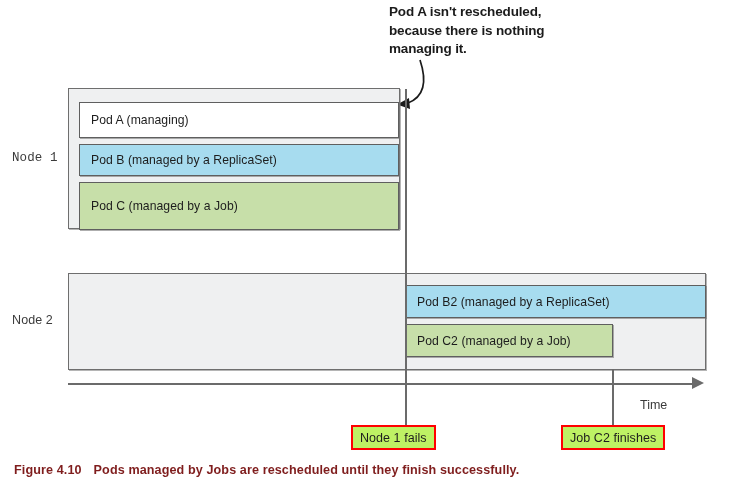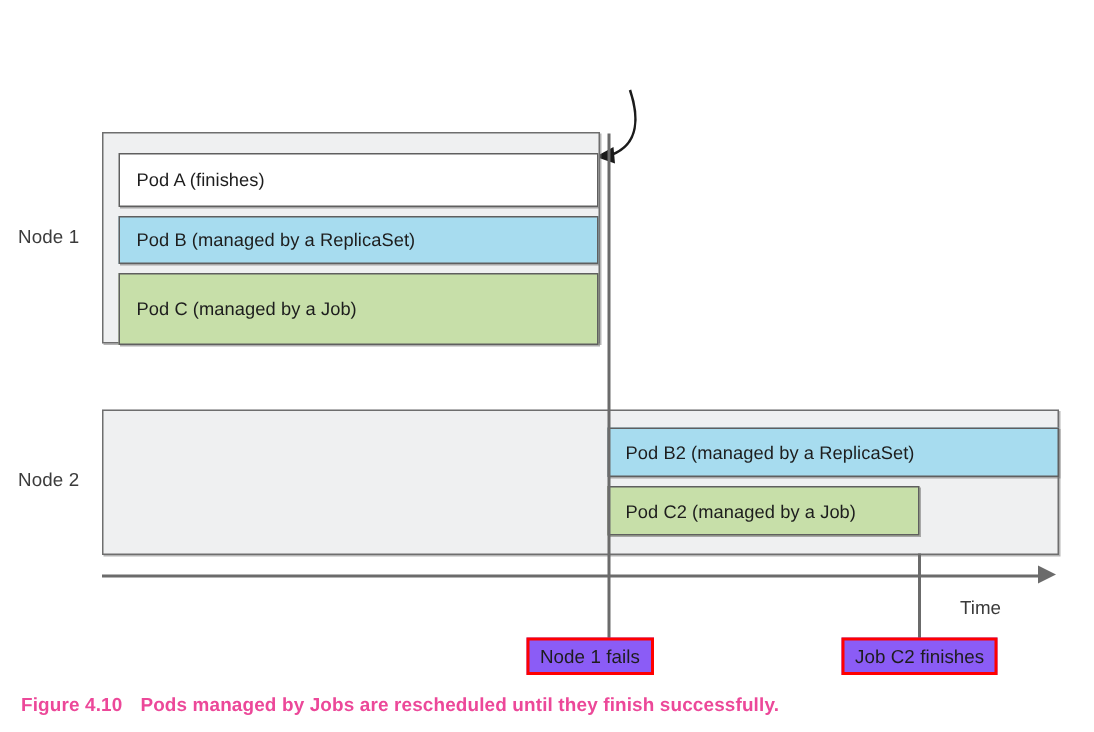--- a/index.html
+++ b/index.html
@@ -22,21 +22,21 @@
     letter-spacing:-0.15px;
     color:#1b1b1b;
     white-space:pre-line;
   }
 
   
   .node-label{
     font-size:12.5px;color:#3b3b3b;
     letter-spacing:0.1px;
   }
-  #node1-label{left:12px;top:151px;}
+  #node1-label{left:12px;top:151px;font-family:Liberation Mono, monospace;}
   #node2-label{left:12px;top:313px;}
 
   
   .node-box{
     background:#eff0f1;
     border:1px solid #6e6e6e;
     box-sizing:border-box;
     box-shadow:1px 1px 0 0 rgba(120,120,120,0.55);
   }
   #node1-box{left:68px;top:88px;width:332px;height:141px;}
@@ -76,57 +76,60 @@
     border-top:6.5px solid transparent;
     border-bottom:6.5px solid transparent;
     border-left:12px solid #6b6b6b;
   }
   #time-label{left:640px;top:398px;font-size:12.5px;color:#3b3b3b;}
 
   
   .event-label{
     box-sizing:border-box;
     border:2.4px solid #ff0000;
-    background:#8b5cf6;
+    background:#bef264;
     font-size:12.5px;color:#1d1d1d;
     display:flex;align-items:center;justify-content:center;
     padding:0 7px;
     letter-spacing:0.05px;
   }
   #event-node1{left:351px;top:425px;height:25px;}
   #event-jobc2{left:561px;top:425px;height:25px;}
 
   
   #callout-arrow{left:396px;top:58px;}
 
   
   #caption{
     left:14px;top:463px;width:700px;
-    font-size:12.6px;font-weight:bold;color:#ec4899;
+    font-size:12.6px;font-weight:bold;color:#7f1d1d;
     letter-spacing:0.1px;
   }
   #caption .cap-num{margin-right:12px;}
 </style>
 </head>
 <body>
 
 <div id="stage">
 
+  <div class="abs callout">Pod A isn't rescheduled,
+because there is nothing
+managing it.</div>
 
   <svg class="abs" id="callout-arrow" width="70" height="62">
     <path d="M 24 2 C 30 20, 30 38, 12 45" fill="none" stroke="#1b1b1b" stroke-width="1.7"></path>
     <polygon points="13,40 1,46.5 14,51" fill="#1b1b1b"></polygon>
   </svg>
 
   <div class="abs node-label" id="node1-label">Node 1</div>
   <div class="abs node-label" id="node2-label">Node 2</div>
 
   <div class="abs node-box" id="node1-box"></div>
 
-  <div class="abs pod pod-white" id="pod-a">Pod A (finishes)</div>
+  <div class="abs pod pod-white" id="pod-a">Pod A (managing)</div>
   <div class="abs pod pod-blue" id="pod-b">Pod B (managed by a ReplicaSet)</div>
   <div class="abs pod pod-green" id="pod-c">Pod C (managed by a Job)</div>
 
   <div class="abs node-box" id="node2-box"></div>
 
   <div class="abs pod pod-blue" id="pod-b2">Pod B2 (managed by a ReplicaSet)</div>
   <div class="abs pod pod-green" id="pod-c2">Pod C2 (managed by a Job)</div>
 
   <div class="abs vline" id="vline-1"></div>
   <div class="abs vline" id="vline-2"></div>

